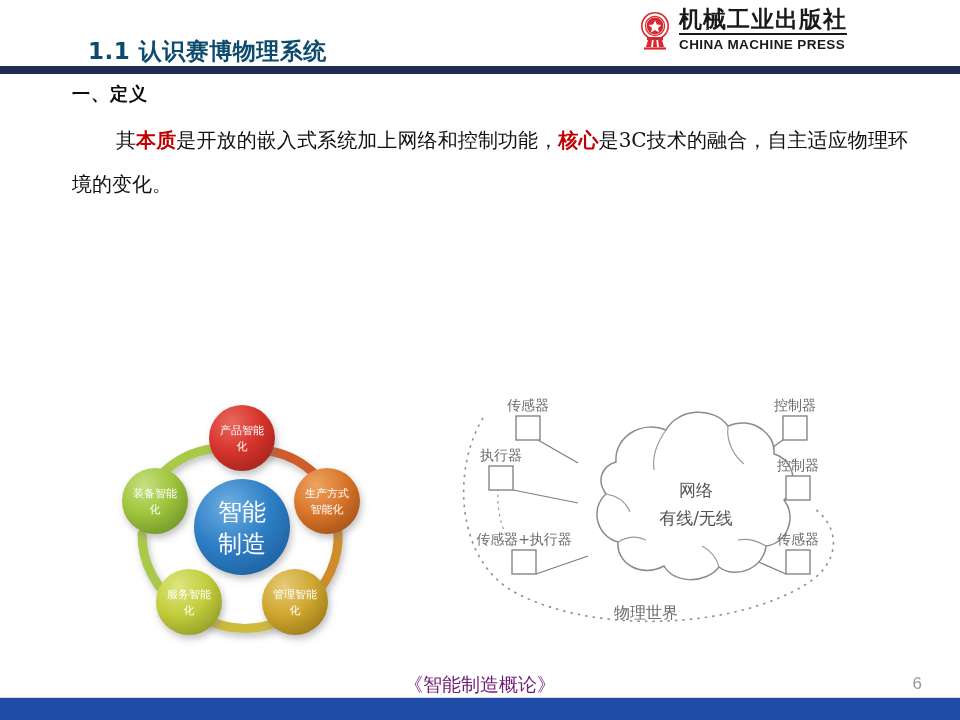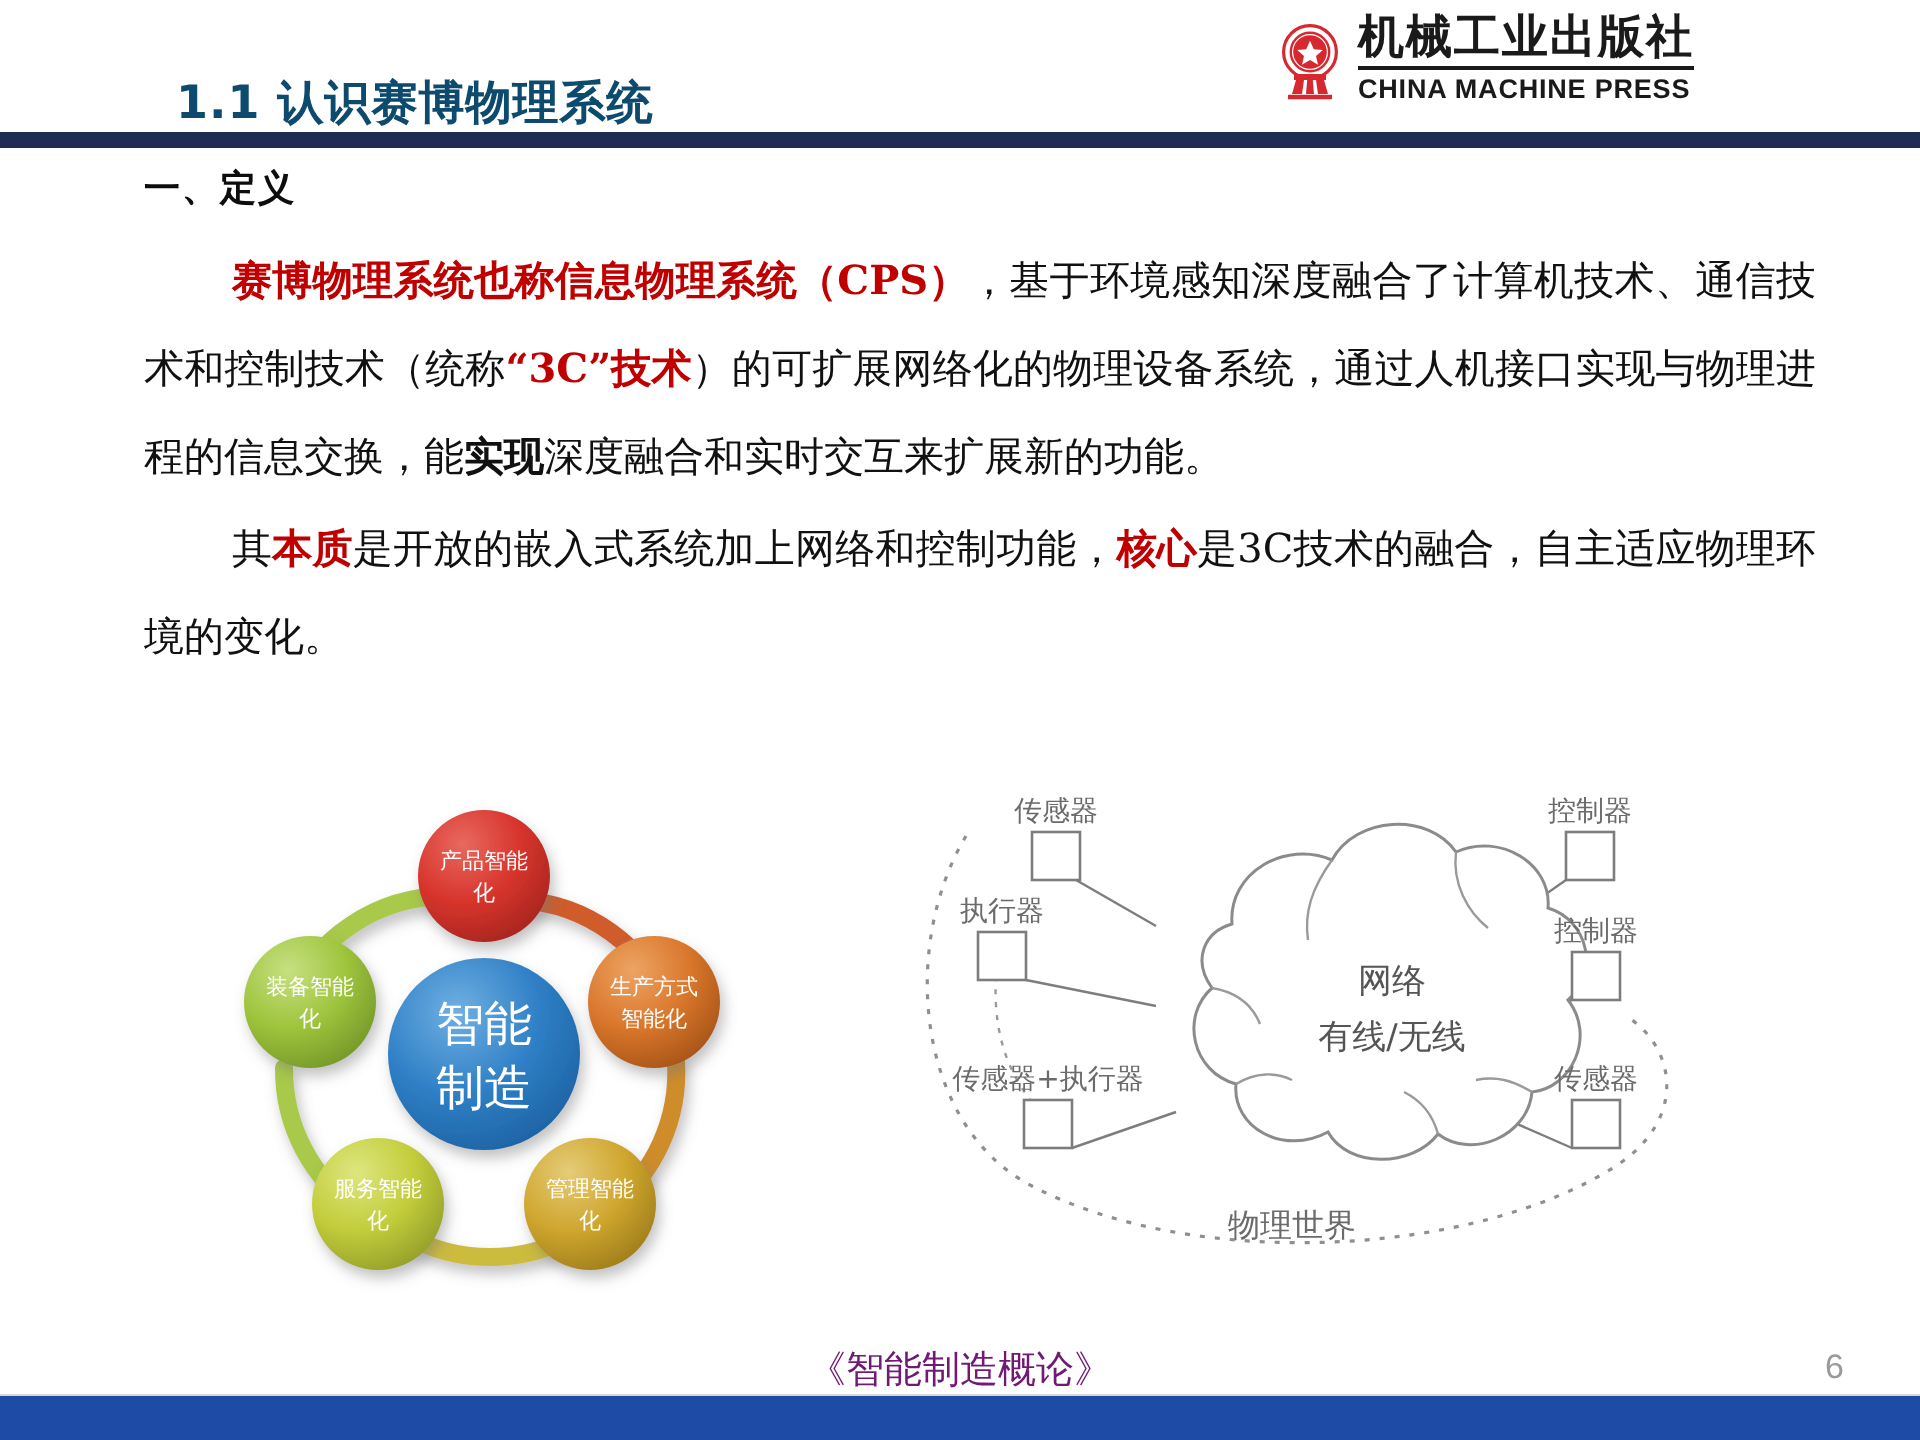--- a/index.html
+++ b/index.html
@@ -117,21 +117,20 @@
     </div>
   </div>
 
   <div id="slide-title">1.1  认识赛博物理系统</div>
   <div id="title-rule"></div>
 </div>
 
 <div id="section-heading">一、定义</div>
 
 <div id="para-block">
-  <p><span class="hl">赛博物理系统也称信息物理系统（CPS）</span><span>，基于环境感知深度融合了计算机技术、通信技术和控制技术（统称</span><span class="hl">“3C”技术</span><span>）的可扩展网络化的物理设备系统，通过人机接口实现与物理进程的信息交换，能</span><span class="bd">实现</span><span>深度融合和实时交互来扩展新的功能。</span></p>
 
   <p><span>其</span><span class="hl">本质</span><span>是开放的嵌入式系统加上网络和控制功能，</span><span class="hl">核心</span><span>是3C技术的融合，自主适应物理环境的变化。</span></p>
 </div>
 
 <div id="pentagon">
   <svg viewBox="0 0 300 272" width="300" height="272">
     <defs>
       <radialGradient id="gC" cx="36%" cy="28%" r="78%">
         <stop offset="0%" stop-color="#6fb0e2"></stop>
           <stop offset="55%" stop-color="#2f7fc6"></stop>

